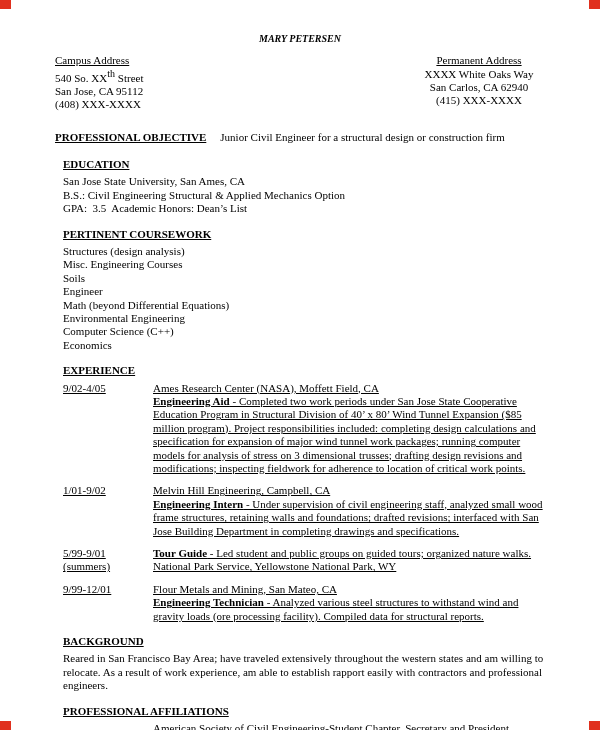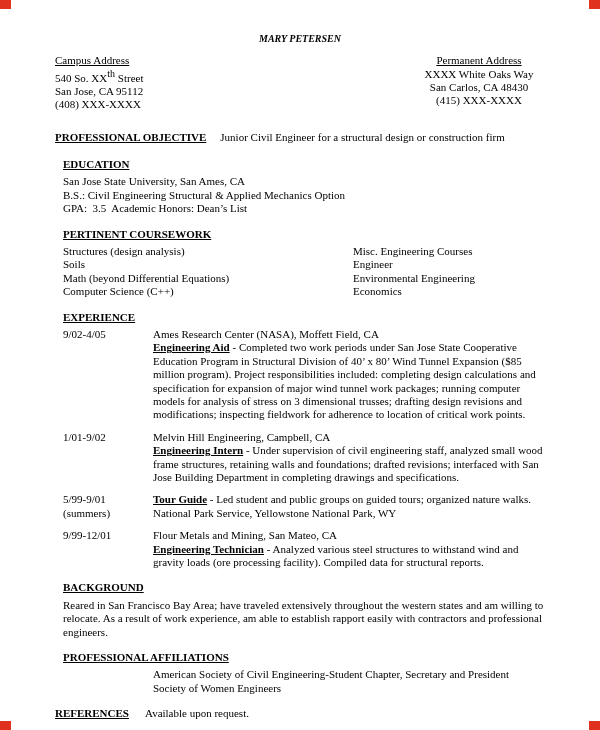--- a/index.html
+++ b/index.html
@@ -26,24 +26,24 @@
   sup { font-size:10px; vertical-align:super; }
 
   .heading { font-weight:bold; text-decoration:underline; }
   .section { margin-bottom:12px;margin-left:8px; }
   .section .heading { margin-bottom:4px; }
 
   .inline-row { display:flex; margin-bottom:13px; }
   .inline-row .heading { margin-bottom:0; flex-shrink:0; }
   .obj-text { margin-left:14px; }
 
-  .cw-row { display:flex; }
+  .cw-row { display:flex;flex-direction:column; }
   .cw-left { width:290px; flex-shrink:0; }
 
-  .job { display:flex; margin-bottom:9px; }
+  .job { display:flex; margin-bottom:9px;text-decoration:underline; }
   .job:last-child { margin-bottom:0; }
   .job-dates { width:90px; flex-shrink:0; }
   .job-body { flex:1; }
   .role { font-weight:bold; text-decoration:underline; }
 
   .indent { margin-left:90px; }
 
   .ref-row { display:flex; }
   .ref-label { width:90px; flex-shrink:0; }
 </style>
@@ -62,21 +62,21 @@
   <div class="addresses">
     <div class="addr-col left">
       <div class="u">Campus Address</div>
       <div><span>540 So. XX</span><sup>th</sup><span> Street</span></div>
       <div>San Jose, CA 95112</div>
       <div>(408) XXX-XXXX</div>
     </div>
     <div class="addr-col right">
       <div class="u">Permanent Address</div>
       <div>XXXX White Oaks Way</div>
-      <div>San Carlos, CA 48430</div>
+      <div>San Carlos, CA 62940</div>
       <div>(415) XXX-XXXX</div>
     </div>
   </div>
 
   <div class="inline-row">
     <span class="heading">PROFESSIONAL OBJECTIVE</span>
     <span class="obj-text">Junior Civil Engineer for a structural design or construction firm</span>
   </div>
 
   <div class="section">

